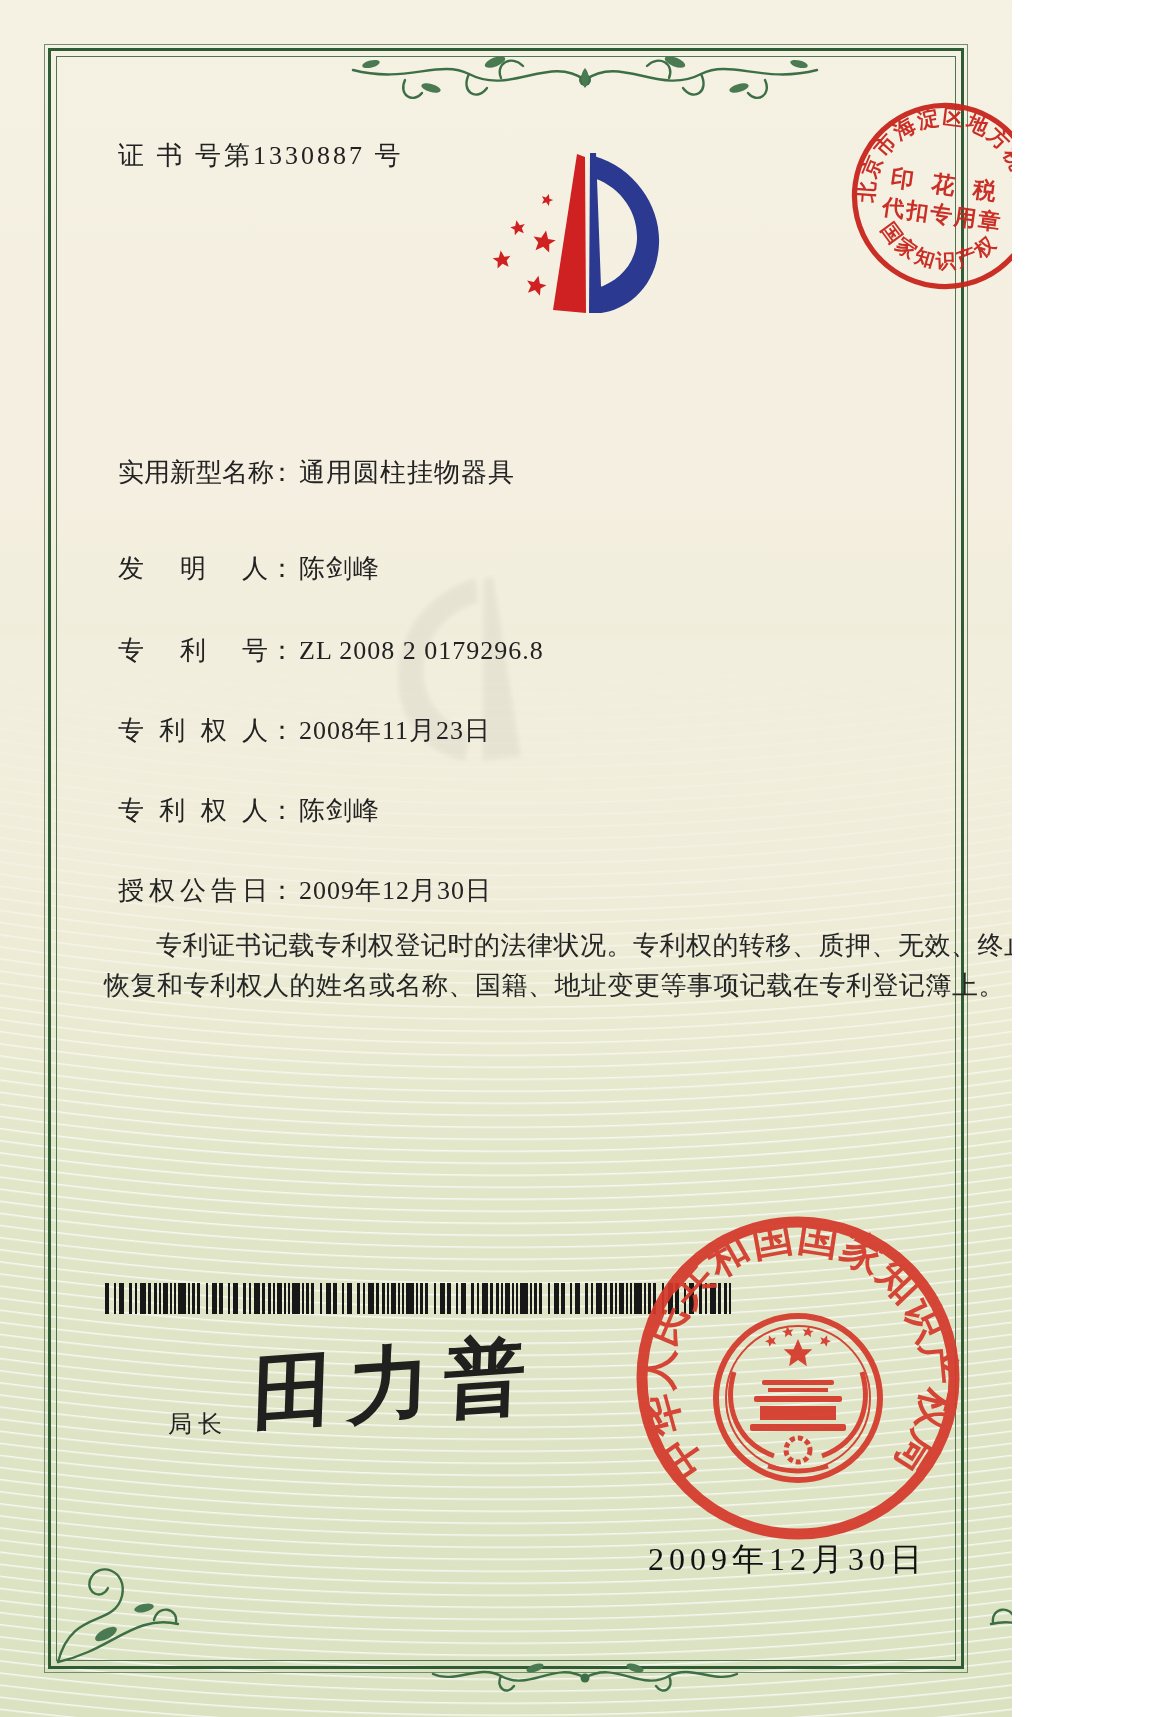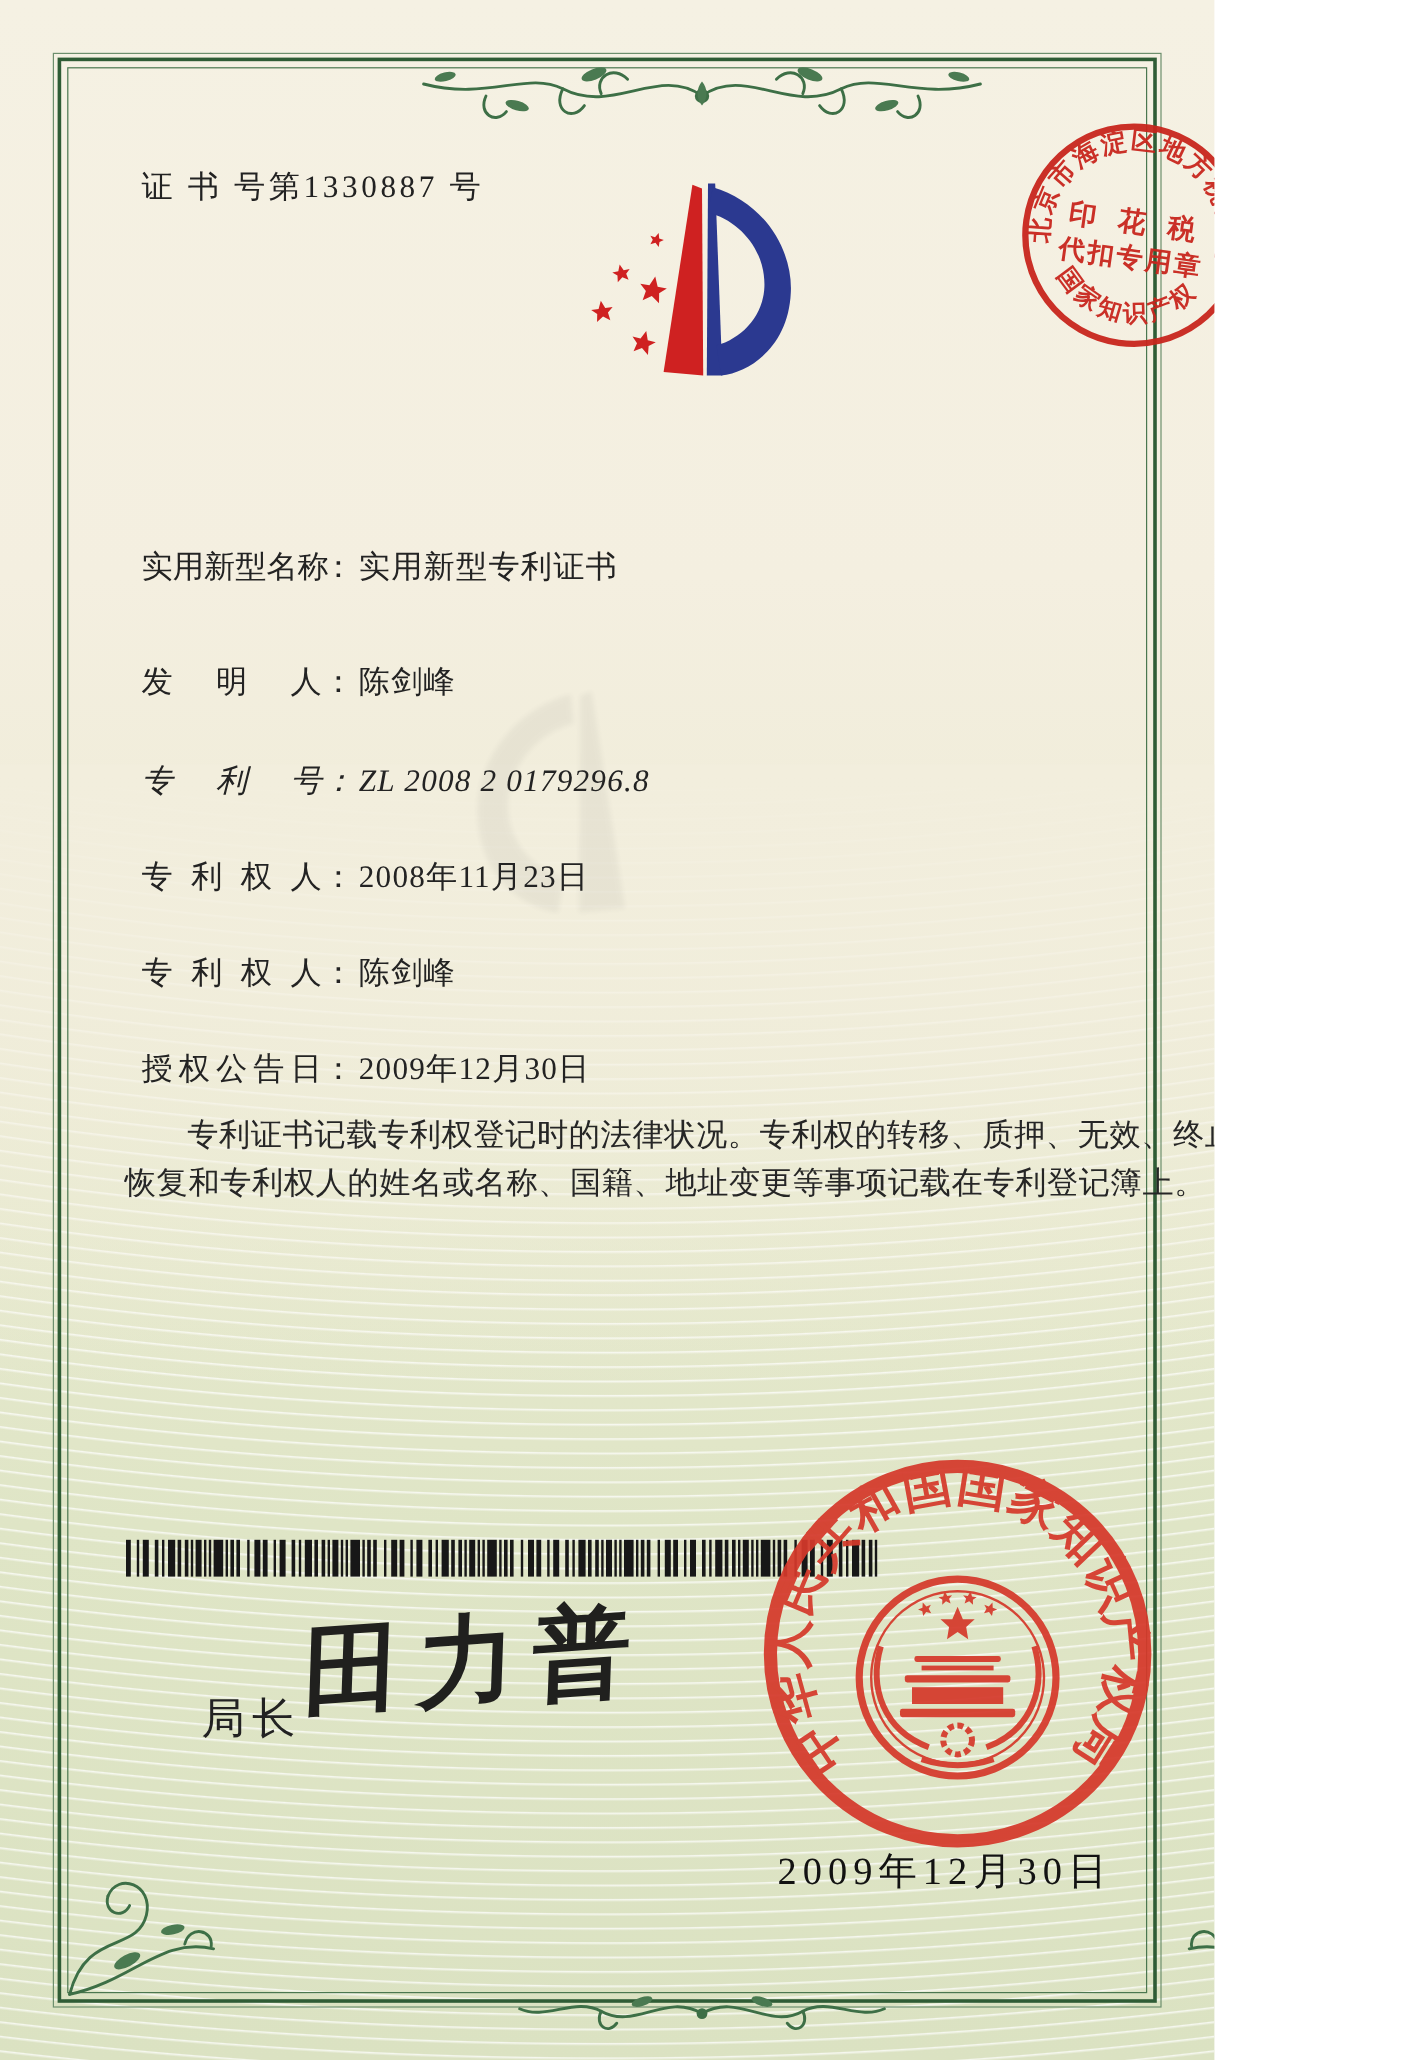--- a/index.html
+++ b/index.html
@@ -32,33 +32,33 @@
   .logo-ghost{position:absolute;left:380px;top:560px;opacity:0.05;transform:scaleX(-1);filter:blur(2px);}
   
   .title{
     position:absolute;left:0;right:0;top:302px;text-align:center;
     font-size:58px;font-weight:900;letter-spacing:7px;color:#141414;
     font-family:"Liberation Serif","DejaVu Serif",serif;
   }
   
   .fields{position:absolute;left:118px;top:0;width:800px;}
   .frow{position:absolute;left:0;white-space:nowrap;font-size:26px;color:#232323;}
-  .frow.r0{top:455px;} .frow.r1{top:551px;} .frow.r2{top:633px;font-style:italic;}
+  .frow.r0{top:455px;} .frow.r1{top:551px;} .frow.r2{top:633px;}
   .frow.r3{top:713px;} .frow.r4{top:793px;} .frow.r5{top:873px;}
   .flabel{display:inline-block;width:150px;text-align:justify;text-align-last:justify;vertical-align:top;}
   .fcolon{display:inline-block;margin:0 4px 0 1px;}
   .fvalue{letter-spacing:1px;}
   
   .body-text{position:absolute;left:104px;top:926px;width:962px;font-size:26px;line-height:40px;color:#262626;}
   .body-text p{margin:0 0 11px 0;text-indent:2em;letter-spacing:0.5px;}
   
   .barcode{position:absolute;left:105px;top:1283px;width:628px;height:31px;font-size:0;white-space:nowrap;overflow:hidden;}
   .barcode i{display:inline-block;height:100%;background:#171717;}
   
-  .officer-title{position:absolute;left:168px;top:1408px;font-size:36px;letter-spacing:6px;color:#222;}
+  .officer-title{position:absolute;left:168px;top:1408px;font-size:24px;letter-spacing:6px;color:#222;}
   .signature{
     position:absolute;left:252px;top:1330px;font-size:82px;font-weight:700;color:#20201e;
     transform:rotate(-4deg) skewX(-6deg);letter-spacing:14px;white-space:nowrap;
   }
   
   .seal{position:absolute;left:628px;top:1208px;opacity:.93;}
   .issue-date{
     position:absolute;left:648px;top:1538px;font-size:32px;letter-spacing:5px;color:#121212;white-space:nowrap;
   }
   
@@ -158,21 +158,21 @@
       <text x="95" y="120" text-anchor="middle" font-size="21" font-weight="bold" letter-spacing="2">代扣专用章</text>
       <text font-size="19" font-weight="bold" letter-spacing="3">
         <textPath href="#taxBotArc" startOffset="6">国家知识产权局</textPath>
       </text>
     </g>
   </svg>
 
 
   <div class="fields">
     <div class="frow r0">
-      <span class="flabel">实用新型名称</span><span class="fcolon">：</span><span class="fvalue">实用新型专利证书</span>
+      <span class="flabel">实用新型名称</span><span class="fcolon">：</span><span class="fvalue">通用圆柱挂物器具</span>
     </div>
     <div class="frow r1">
       <span class="flabel">发明人</span><span class="fcolon">：</span><span class="fvalue">陈剑峰</span>
     </div>
     <div class="frow r2">
       <span class="flabel">专利号</span><span class="fcolon">：</span><span class="fvalue">ZL 2008 2 0179296.8</span>
     </div>
     <div class="frow r3">
       <span class="flabel">专利权人</span><span class="fcolon">：</span><span class="fvalue">2008年11月23日</span>
     </div>

